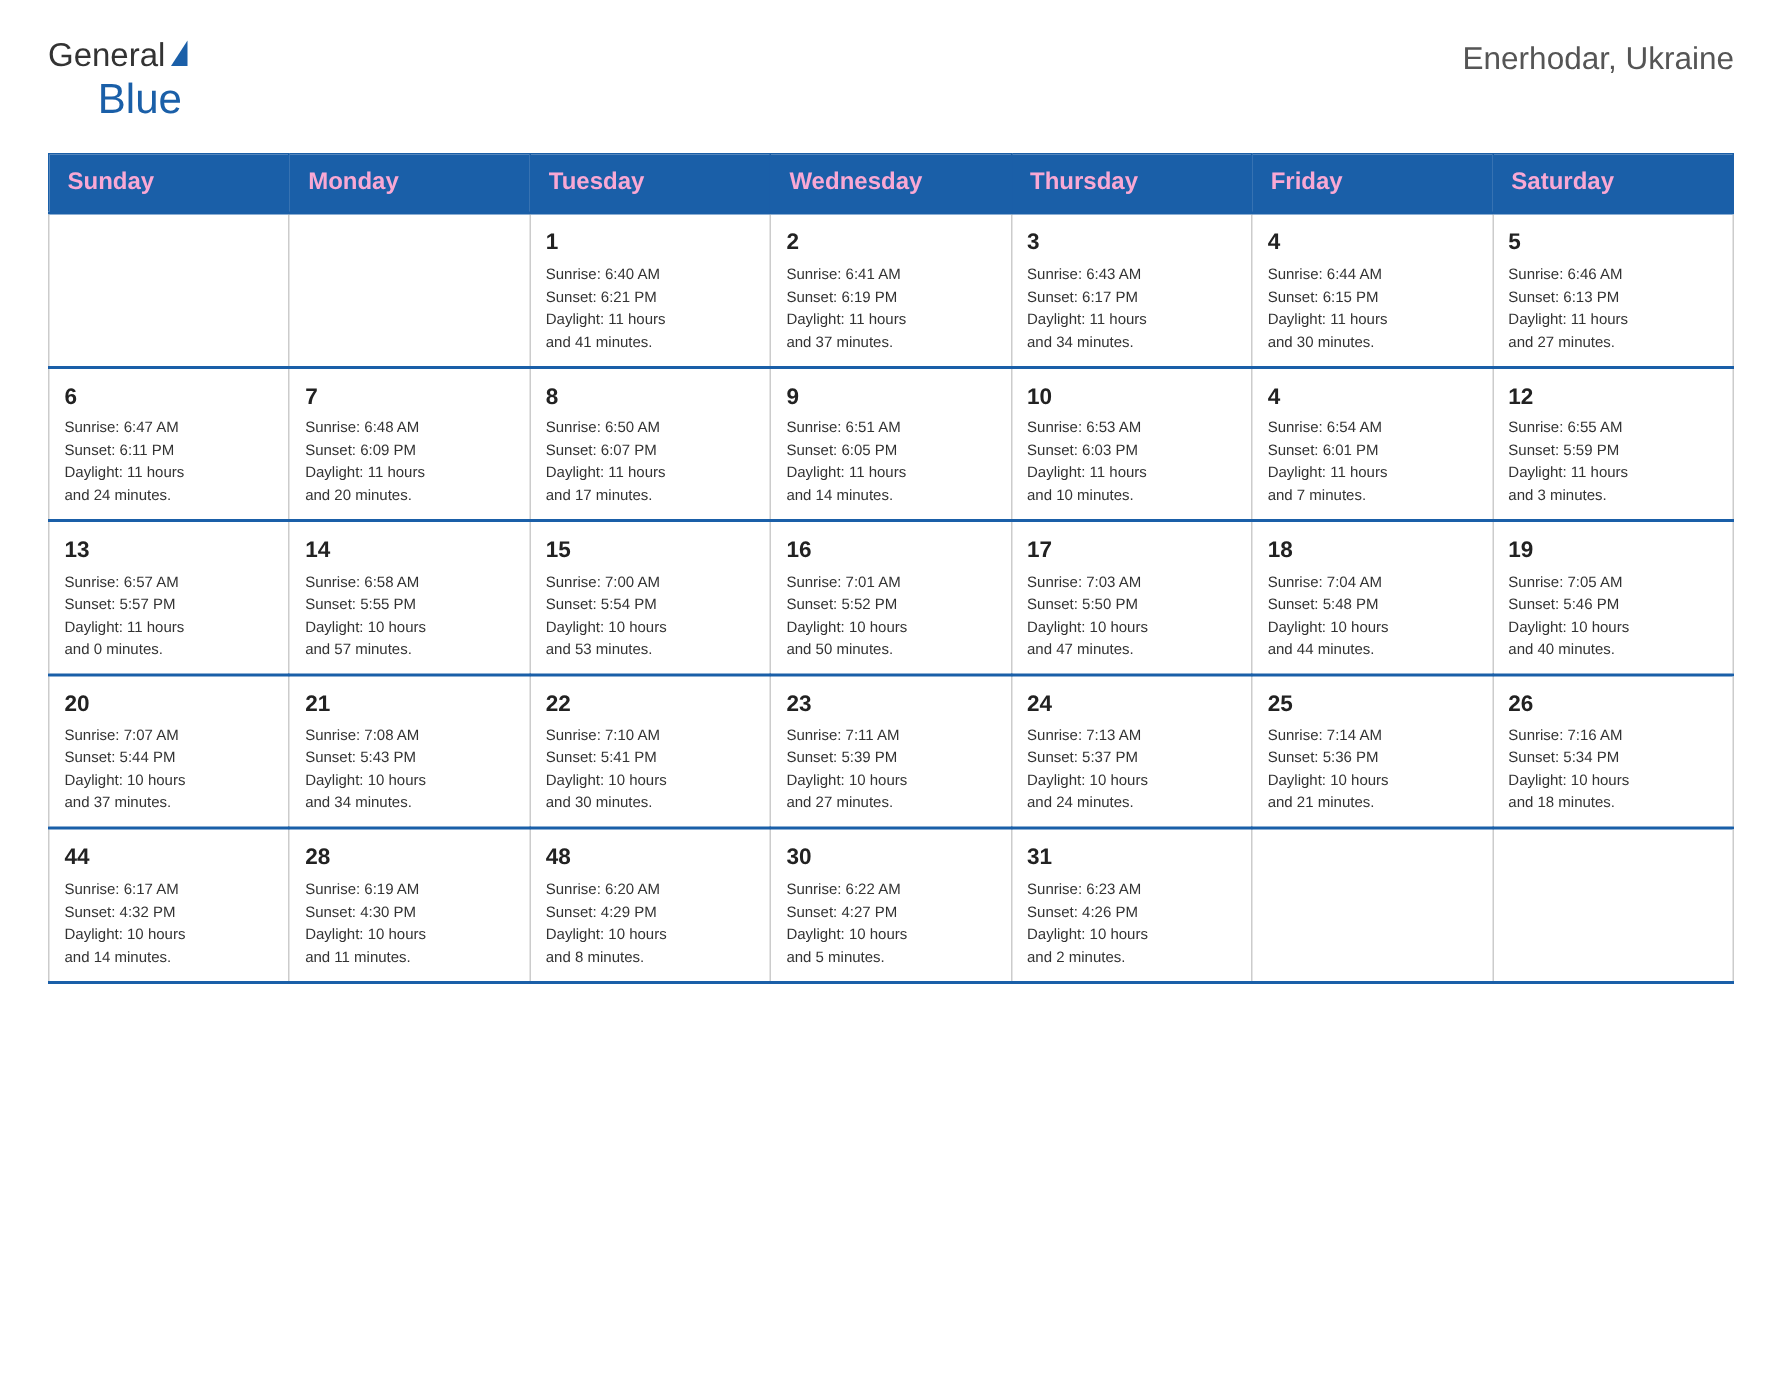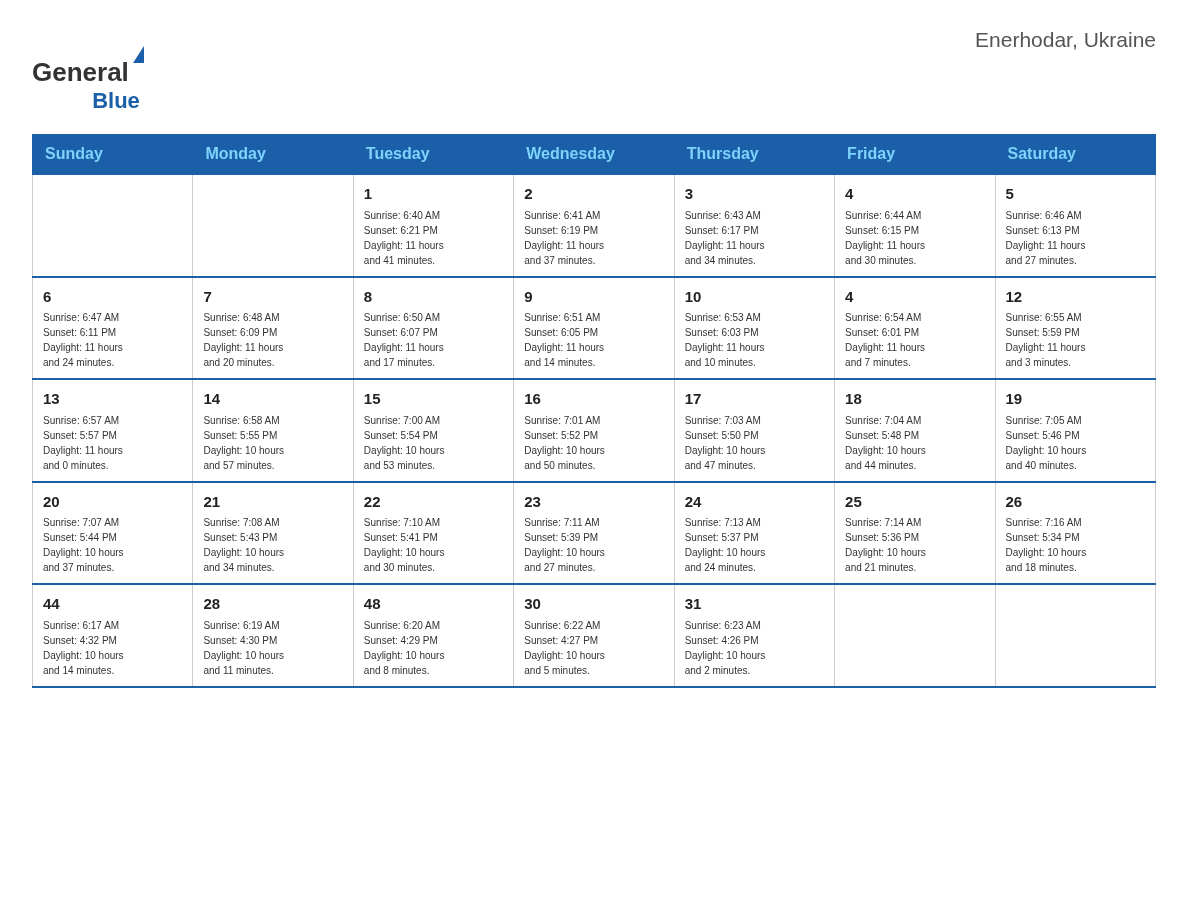--- a/index.html
+++ b/index.html
@@ -15,28 +15,27 @@
       justify-content: space-between;
       align-items: flex-start;
       margin-bottom: 20px;
     }
     .logo {
       display: flex;
       align-items: center;
       gap: 4px;
     }
     .logo-text-general {
-      font-size: 26px;
-      font-weight: bold;
+      font-size: 22px;
+      font-weight: normal;
       color: #333;
-      margin-top: 33px;
     }
     .logo-text-blue {
-      font-size: 22px;
-      font-weight: bold;
+      font-size: 28px;
+      font-weight: normal;
       color: #1a5fa8;
     }
     .title-section {
       text-align: right;
     }
     .month-title {
       font-size: 48px;
       font-weight: normal;
       color: #222;
       line-height: 1.1;
@@ -46,21 +45,21 @@
       color: #555;
       margin-top: 4px;
     }
     .calendar {
       width: 100%;
       border-collapse: collapse;
       border: 1px solid #aaa;
     }
     .calendar th {
       background-color: #1a5fa8;
-      color: #7dd3fc;
+      color: #f9a8d4;
       font-size: 16px;
       font-weight: bold;
       padding: 10px 12px;
       text-align: left;
       border: 1px solid #1a5fa8;
     }
     .calendar td {
       vertical-align: top;
       padding: 8px 10px;
       border: 1px solid #ccc;

